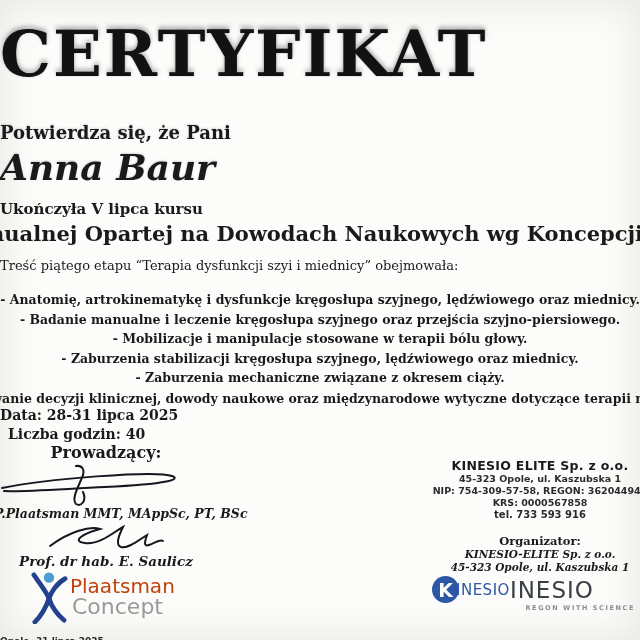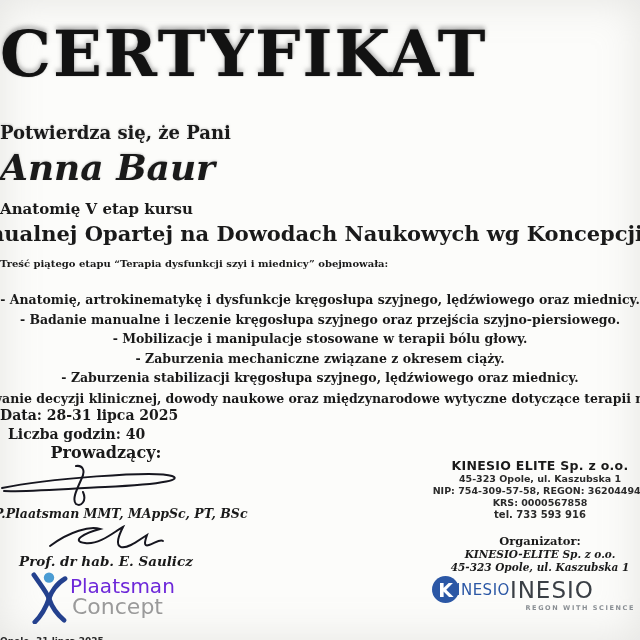--- a/index.html
+++ b/index.html
@@ -12,21 +12,21 @@
   .center{position:absolute;left:0;width:100%;}
   .nowrap{white-space:nowrap;left:50%;width:auto;transform:translateX(-50%);}
   .cert-title{
     top:16px;font-size:64px;font-weight:bold;letter-spacing:2px;color:#121212;
     text-shadow:0 -3px 4px rgba(115,115,115,0.55), 0 0 1px rgba(0,0,0,0.6);
   }
   .confirm{top:122px;font-size:18px;font-weight:bold;text-shadow:0 -1px 2px rgba(140,140,140,0.35);}
   .name{top:146px;font-size:36px;font-weight:bold;font-style:italic;text-shadow:0 -1px 2px rgba(140,140,140,0.35);}
   .completion{top:200px;font-size:15px;font-weight:bold;}
   .course{top:221px;font-size:21px;font-weight:bold;}
-  .stage{top:258px;font-size:10px;font-weight:bold;}
+  .stage{top:258px;font-size:13px;font-weight:normal;}
   .topics{position:absolute;top:290px;left:0;width:100%;}
   .topic{position:relative;margin:0;padding:0;text-align:center;font-size:12.5px;font-weight:bold;line-height:19.5px;}
   .topic.wide{white-space:nowrap;left:50%;display:inline-block;transform:translateX(-50%);width:auto;text-align:center;}
   .wide-wrap{position:relative;width:100%;text-align:center;overflow:visible;height:19.5px;}
   .dataline{top:407px;font-size:14px;font-weight:bold;}
   .hoursline{top:426px;font-size:14px;font-weight:bold;padding-left:8px;}
 
   .left-col{position:absolute;left:0;top:443px;width:212px;text-align:center;}
   .prow{font-size:16px;font-weight:bold;}
   .sig1{display:block;margin:2px auto 0 0;}
@@ -62,32 +62,32 @@
 <body>
 
 <div class="sheet">
 
   <div class="center cert-title">CERTYFIKAT</div>
 
   <div class="center confirm">Potwierdza się, że Pani</div>
 
   <div class="center name">Anna Baur</div>
 
-  <div class="center completion">Anatomię V etap kursu</div>
+  <div class="center completion">Ukończyła V lipca kursu</div>
 
   <div class="center course nowrap">Manualnej Opartej na Dowodach Naukowych wg Koncepcji Pla</div>
 
   <div class="center stage">Treść piątego etapu “Terapia dysfunkcji szyi i miednicy” obejmowała:</div>
 
   <div class="topics">
     <p class="topic">- Anatomię, artrokinematykę i dysfunkcje kręgosłupa szyjnego, lędźwiowego oraz miednicy.</p>
     <p class="topic">- Badanie manualne i leczenie kręgosłupa szyjnego oraz przejścia szyjno-piersiowego.</p>
     <p class="topic">- Mobilizacje i manipulacje stosowane w terapii bólu głowy.</p>
+    <p class="topic">- Zaburzenia stabilizacji kręgosłupa szyjnego, lędźwiowego oraz miednicy.</p>
     <p class="topic">- Zaburzenia mechaniczne związane z okresem ciąży.</p>
-    <p class="topic">- Zaburzenia stabilizacji kręgosłupa szyjnego, lędźwiowego oraz miednicy.</p>
     <div class="wide-wrap"><p class="topic wide">jmowanie decyzji klinicznej, dowody naukowe oraz międzynarodowe wytyczne dotyczące terapii manu</p></div>
   </div>
 
   <div class="center dataline">Data: 28-31 lipca 2025</div>
   <div class="center hoursline">Liczba godzin: 40</div>
 
   <div class="left-col">
     <div class="prow">Prowadzący:</div>
     <svg class="sig1" width="190" height="42" viewBox="0 0 190 42">
       <g fill="none" stroke="#16161f" stroke-width="2" stroke-linecap="round">
@@ -105,21 +105,21 @@
   <div class="plaatsman-logo">
     <svg width="38" height="52" viewBox="0 0 40 55">
       <g fill="none" stroke="#24418e" stroke-width="5" stroke-linecap="round">
         <path d="M4 3 C 13 16, 18 22, 20 28 C 22 22, 28 12, 37 7"></path>
         <path d="M20 28 C 16 40, 10 48, 5 53"></path>
         <path d="M20 28 C 24 40, 30 46, 36 51"></path>
       </g>
       <circle cx="20" cy="6" r="5.5" fill="#4b9cd3"></circle>
     </svg>
     <div class="pl-text">
-      <div class="pl-line1" style="color:#6d28d9;">Plaatsman</div>
+      <div class="pl-line1" style="color:#c2410c;">Plaatsman</div>
       <div class="pl-line2" style="color:#9a9a9a;">Concept</div>
     </div>
   </div>
 
   <div class="right-col">
     <div class="co-name">KINESIO ELITE Sp. z o.o.</div>
     <div class="co-line">45-323 Opole, ul. Kaszubska 1</div>
     <div class="co-line co-nip">NIP: 754-309-57-58, REGON: 362044942</div>
     <div class="co-line">KRS: 0000567858</div>
     <div class="co-line co-phone">tel. 733 593 916</div>

